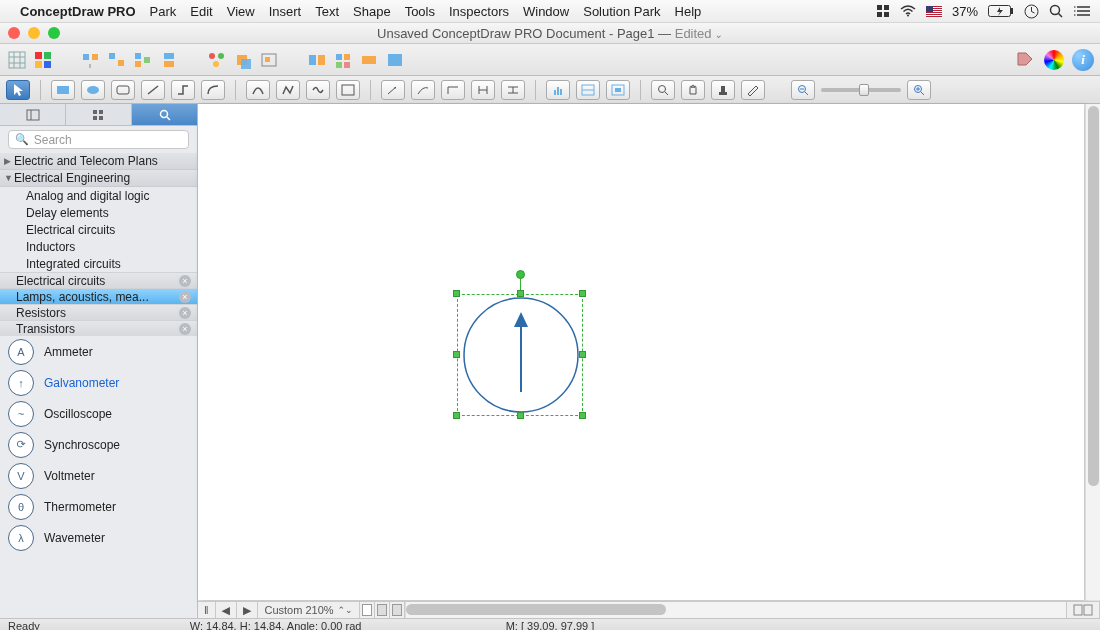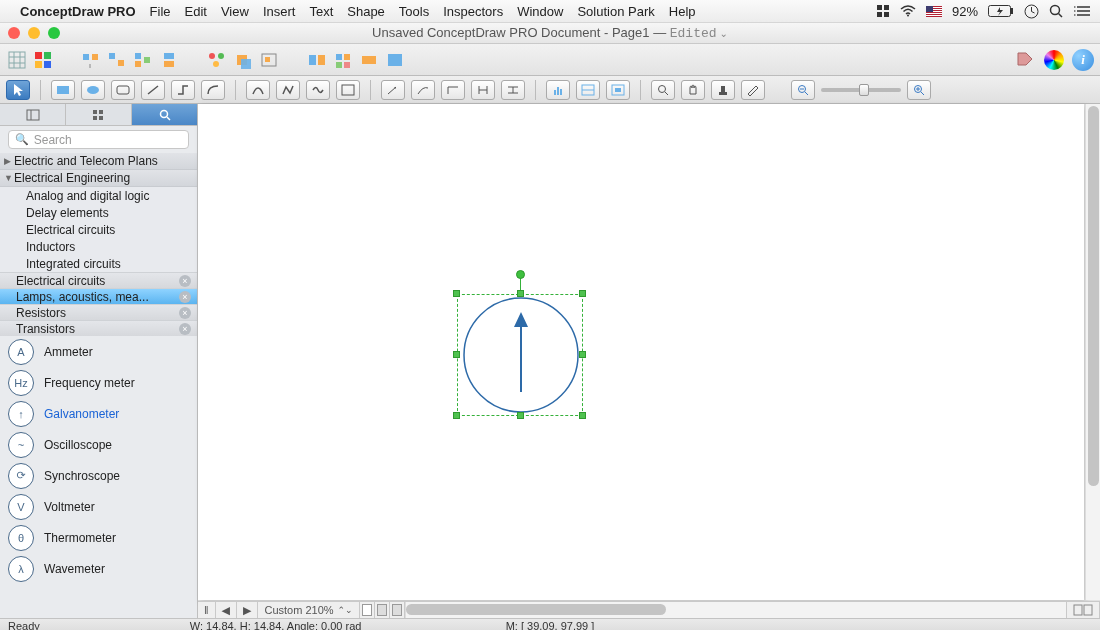--- a/index.html
+++ b/index.html
@@ -14,21 +14,21 @@
 .menubar .right-item { margin-left: 10px; display: inline-flex; align-items: center; }
 
 
 .titlebar { height: 22px; background: linear-gradient(#f6f6f6,#e6e6e6); border-top: 1px solid #d6d6d6; border-bottom: 1px solid #c9c9c9; display: flex; align-items: center; padding: 0 8px; position: relative; }
 .traffic { display: flex; gap: 8px; }
 .dot { width: 12px; height: 12px; border-radius: 50%; }
 .dot.red { background: #ff5f57; }
 .dot.yellow { background: #ffbd2e; }
 .dot.green { background: #28c840; }
 .titlebar .title { position: absolute; left: 0; right: 0; text-align: center; font-size: 13px; color: #555; }
-.titlebar .title .edited { color: #888; font-family: Liberation Mono, monospace; }
+.titlebar .title .edited { color: #888; }
 .titlebar .chev { color: #888; font-size: 10px; margin-left: 3px; }
 
 
 .maintoolbar { height: 32px; background: linear-gradient(#f2f2f2,#e3e3e3); border-bottom: 1px solid #bcbcbc; display: flex; align-items: center; padding: 0 6px; gap: 6px; }
 .tb-group { display: flex; align-items: center; gap: 4px; }
 .tb-btn { width: 22px; height: 22px; display: inline-flex; align-items: center; justify-content: center; border-radius: 3px; }
 .tb-gap { width: 14px; }
 .maintoolbar .right { margin-left: auto; display: flex; gap: 8px; align-items: center; }
 .info-circle { width: 22px; height: 22px; border-radius: 50%; background: radial-gradient(circle at 30% 30%, #8fd0ff, #3b8fe0); color: white; font-family: Georgia, serif; font-weight: bold; font-style: italic; display: inline-flex; align-items: center; justify-content: center; }
 .rainbow { width: 20px; height: 20px; border-radius: 50%; background: conic-gradient(red,orange,yellow,green,cyan,blue,violet,red); }
@@ -96,21 +96,21 @@
 .statusbar .center { position: absolute; left: 50%; transform: translateX(-50%); }
 
 svg { display: block; }
 </style>
 </head>
 <body>
 
 <div class="menubar">
   <span class="apple"></span>
   <span class="appname">ConceptDraw PRO</span>
-  <span class="menuitem">File</span>
+  <span class="menuitem">Park</span>
   <span class="menuitem">Edit</span>
   <span class="menuitem">View</span>
   <span class="menuitem">Insert</span>
   <span class="menuitem">Text</span>
   <span class="menuitem">Shape</span>
   <span class="menuitem">Tools</span>
   <span class="menuitem">Inspectors</span>
   <span class="menuitem">Window</span>
   <span class="menuitem">Solution Park</span>
   <span class="menuitem">Help</span>
@@ -133,21 +133,21 @@
     <svg width="16" height="11">
         <rect width="16" height="11" fill="#b22234"></rect>
         <rect y="1" width="16" height="1" fill="#fff"></rect>
         <rect y="3" width="16" height="1" fill="#fff"></rect>
         <rect y="5" width="16" height="1" fill="#fff"></rect>
         <rect y="7" width="16" height="1" fill="#fff"></rect>
         <rect y="9" width="16" height="1" fill="#fff"></rect>
         <rect width="7" height="6" fill="#3c3b6e"></rect>
       </svg>
   </span>
-  <span class="right-item">92%</span>
+  <span class="right-item">37%</span>
   <span class="right-item">
     <svg width="26" height="12">
         <rect x="0.5" y="0.5" width="22" height="11" rx="2" fill="none" stroke="#333"></rect>
         <rect x="23" y="3" width="2" height="6" fill="#333"></rect>
         <path d="M12 2 L9 7 L12 7 L10 11 L15 5 L12 5 Z" fill="#333"></path>
       </svg>
   </span>
   <span class="right-item">
     <svg width="15" height="15">
         <circle cx="7.5" cy="7.5" r="6.5" fill="none" stroke="#333"></circle>
@@ -506,24 +506,20 @@
       </div>
     <div class="lib-row">
         <span>Transistors</span>
         <span class="close">×</span>
       </div>
 
     <div class="stencils">
       <div class="stencil">
           <span class="stencil-icon">A</span>
           <span>Ammeter</span>
-        </div>
-      <div class="stencil">
-          <span class="stencil-icon">Hz</span>
-          <span>Frequency meter</span>
         </div>
       <div class="stencil sel">
           <span class="stencil-icon">↑</span>
           <span>Galvanometer</span>
         </div>
       <div class="stencil">
           <span class="stencil-icon">~</span>
           <span>Oscilloscope</span>
         </div>
       <div class="stencil">

